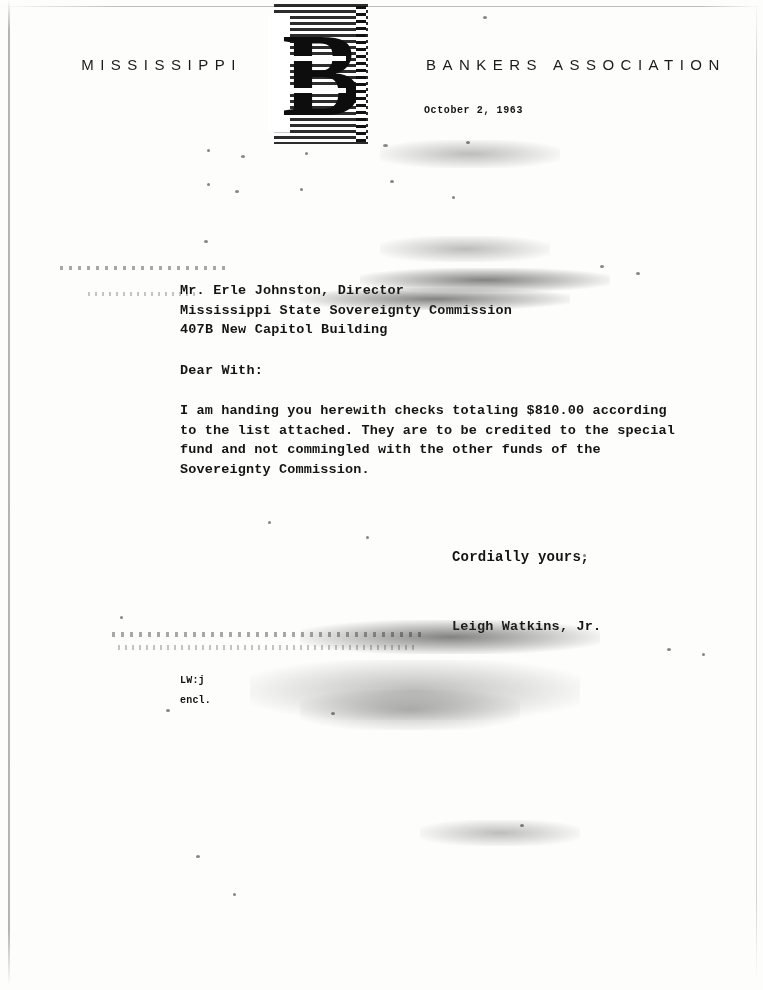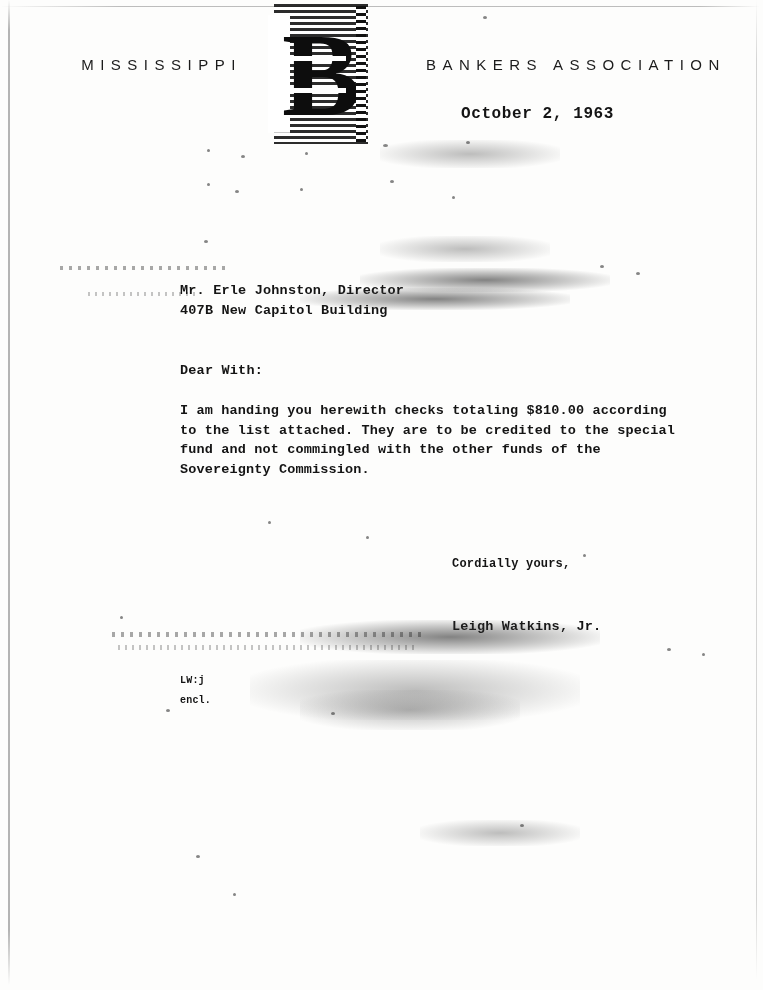--- a/index.html
+++ b/index.html
@@ -139,24 +139,23 @@
       to bottom,
       #111 0px, #111 3px,
       #fff 3px, #fff 7px);
   }
 
   
   .date {
     position: absolute;
     left: 424px;
     top: 105px;
-    font-size: 16px;
+    font-size: 10px;
     font-weight: 700;
     letter-spacing: 0.6px;
-    margin-left: 37px;
   }
 
   .addr {
     position: absolute;
     left: 180px;
     top: 281px;
     font-size: 13.5px;
     line-height: 19.6px;
     font-weight: 700;
     letter-spacing: 0.2px;
@@ -184,24 +183,23 @@
     left: 180px;
     top: 483px;
     font-size: 13.5px;
     font-weight: 700;
     letter-spacing: 0.2px;
   }
   .closing {
     position: absolute;
     left: 452px;
     top: 549px;
-    font-size: 12px;
-    font-weight: 700;
-    letter-spacing: 0.2px;
-    margin-top: 8px;
+    font-size: 14px;
+    font-weight: 700;
+    letter-spacing: 0.2px;
   }
   .signer {
     position: absolute;
     left: 452px;
     top: 619px;
     font-size: 13.5px;
     font-weight: 700;
     letter-spacing: 0.2px;
   }
   .initials {
@@ -273,20 +271,21 @@
     <div class="mono-b">B</div>
     <div class="mono-cut-a"></div>
     <div class="mono-cut-b"></div>
     <div class="mono-tickrail"></div>
   </div>
 
   <div class="date">October 2, 1963</div>
 
   <div class="addr">
     <div>Mr. Erle Johnston, Director</div>
+    <div>Mississippi State Sovereignty Commission</div>
     <div>407B New Capitol Building</div>
   </div>
 
   <div class="salutation">Dear With:</div>
 
   <div class="para1">I am handing you herewith checks totaling $810.00 according to the list attached. They are to be credited to the special fund and not commingled with the other funds of the Sovereignty Commission.</div>
 
 
   <div class="closing">Cordially yours,</div>
 

